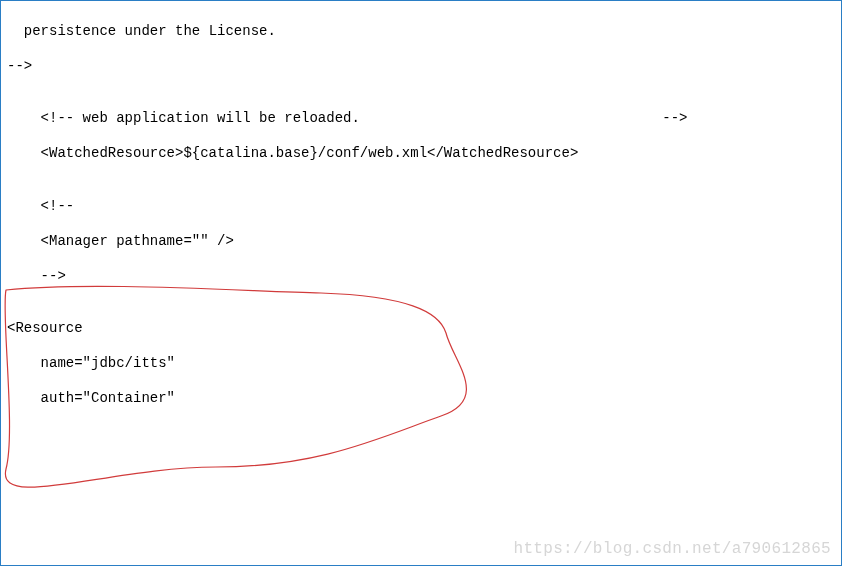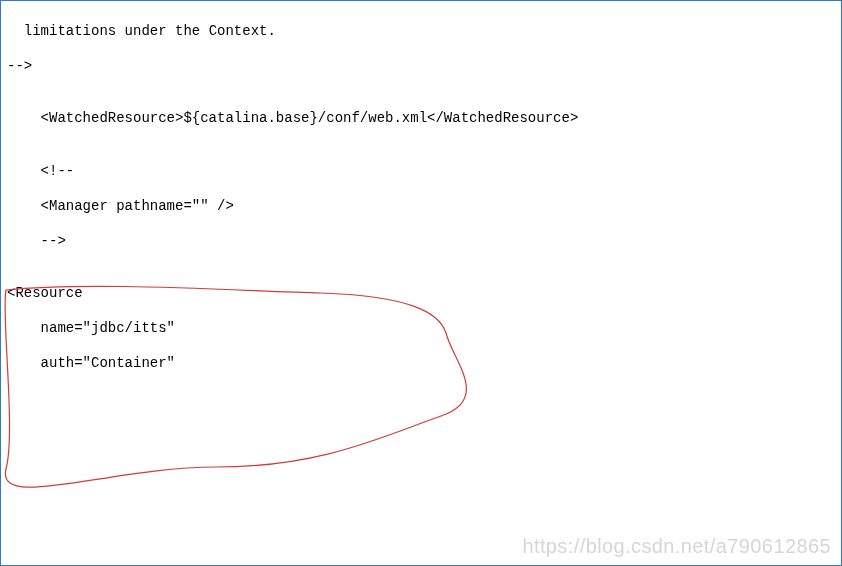--- a/index.html
+++ b/index.html
@@ -20,36 +20,37 @@
     position: relative;
     white-space: pre;
   }
   .line { display: block; }
   .ind2 { padding-left: 4ch; }
   .watermark {
     position: absolute;
     right: 10px;
     bottom: 6px;
     color: #d6d6d6;
-    font-family: Liberation Sans, sans-serif;
-    font-size: 20px;
+    font-family: Liberation Mono, monospace;
+    font-size: 16px;
     letter-spacing: 0.02em;
   }
   .annotation {
     position: absolute;
     pointer-events: none;
   }
 </style>
 </head>
 <body>
 
 <div class="code-area">
-<span class="line">  limitations under the Context.</span>
+<span class="line">  persistence under the License.</span>
 <span class="line">--&gt;</span>
 <span class="line"></span>
+<span class="line ind2">&lt;!-- web application will be reloaded.                                    --&gt;</span>
 <span class="line ind2">&lt;WatchedResource&gt;${catalina.base}/conf/web.xml&lt;/WatchedResource&gt;</span>
 <span class="line"></span>
 <span class="line ind2">&lt;!--</span>
 <span class="line ind2">&lt;Manager pathname="" /&gt;</span>
 <span class="line ind2">--&gt;</span>
 <span class="line"></span>
 <span class="line">&lt;Resource</span>
 <span class="line ind2">name="jdbc/itts"</span>
 <span class="line ind2">auth="Container"</span>
 

